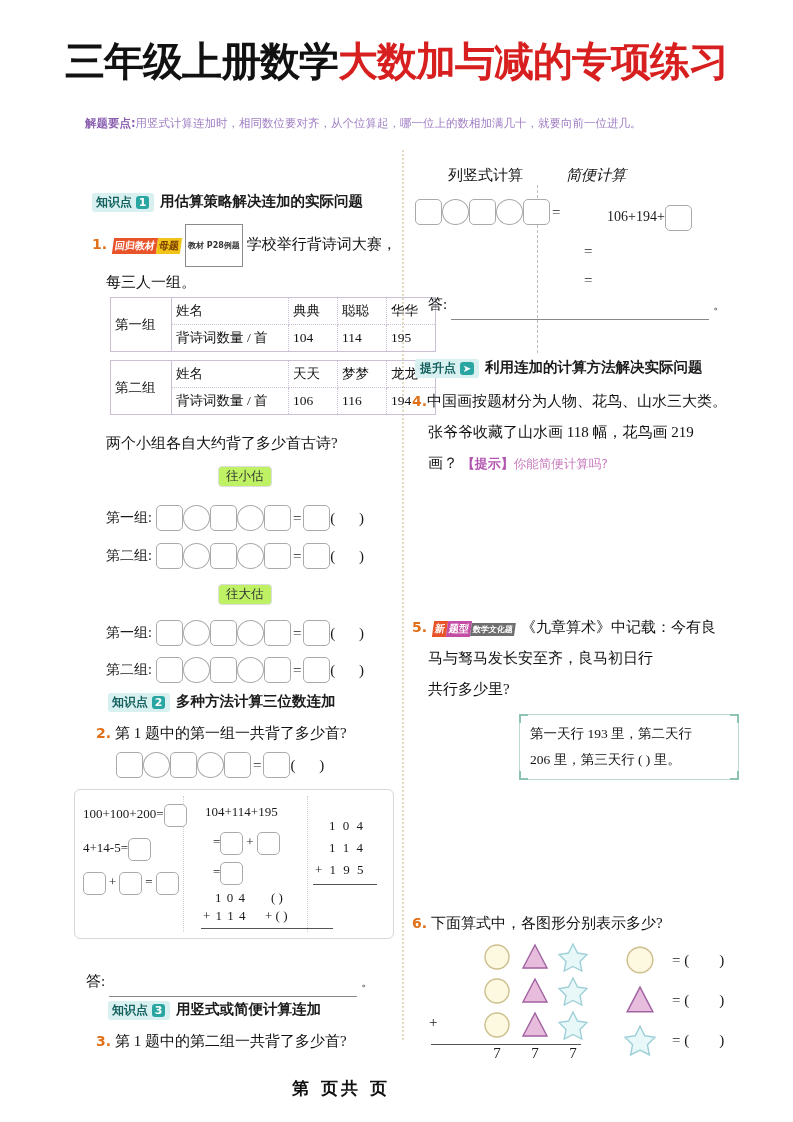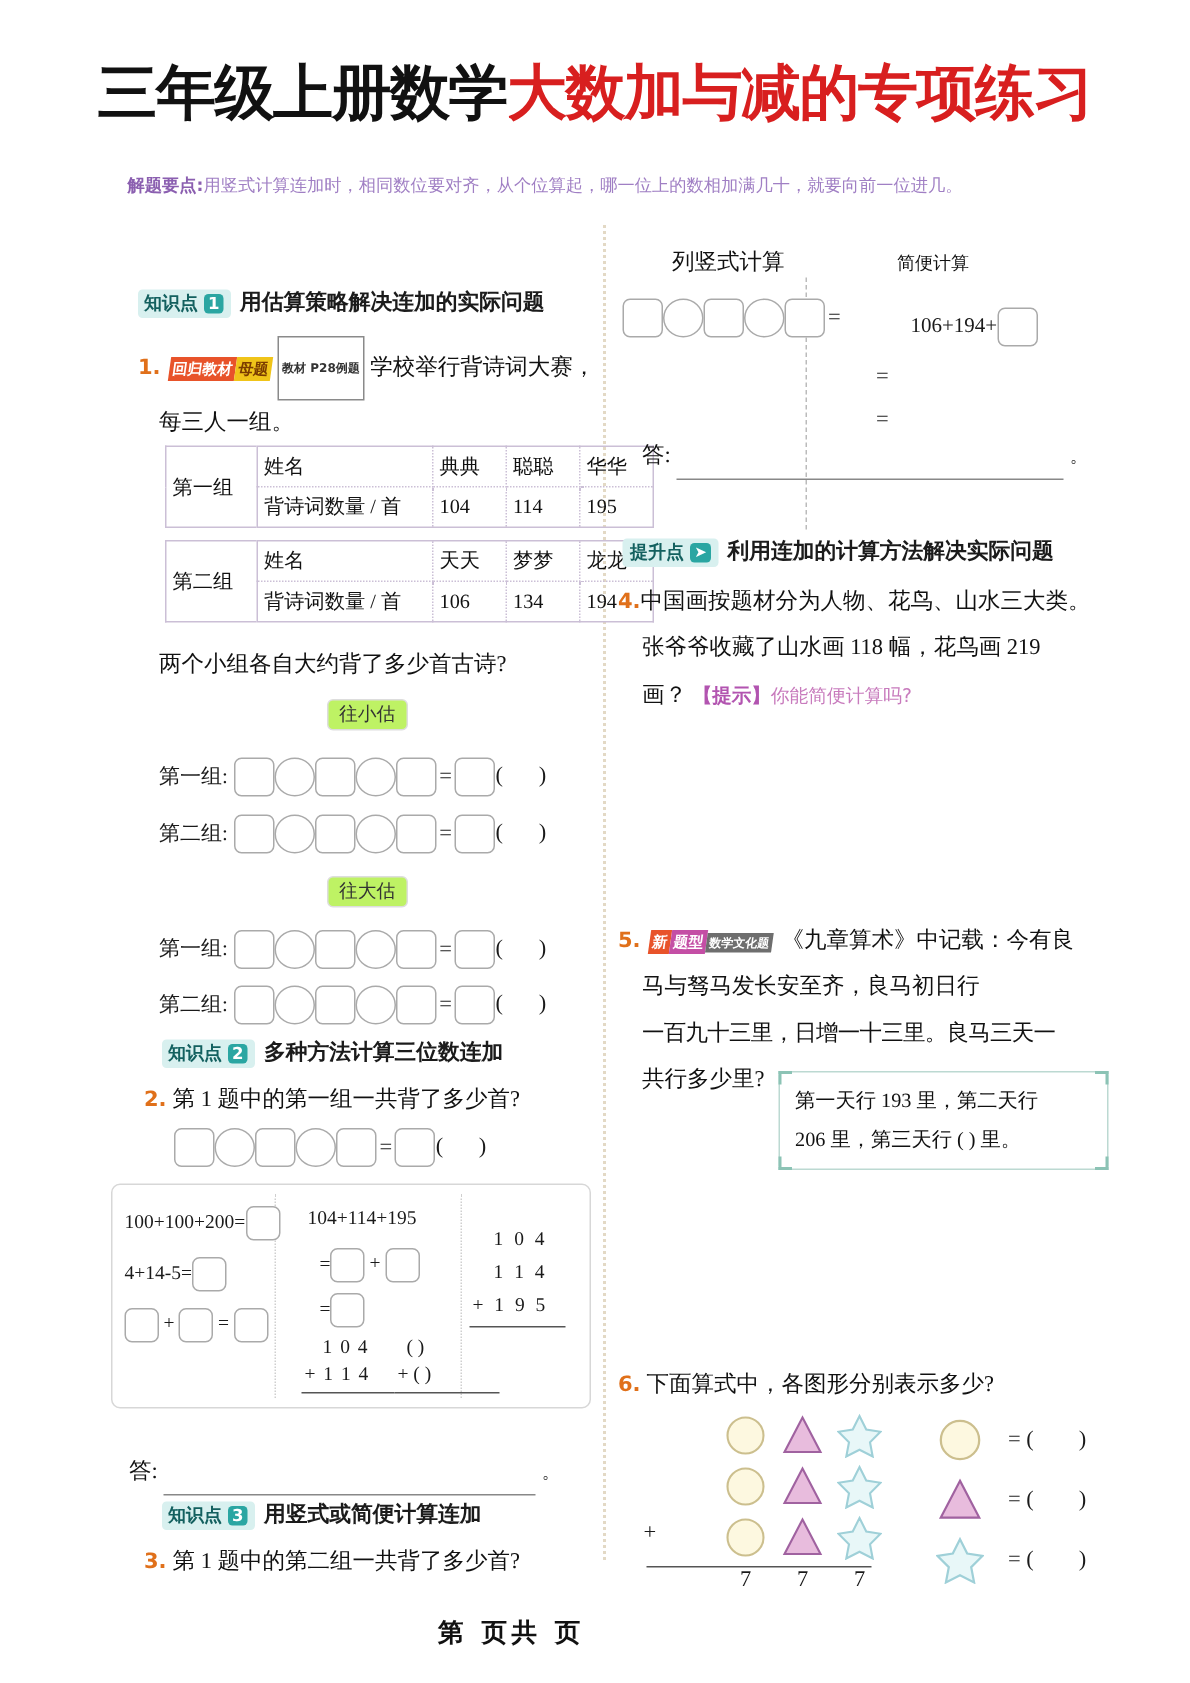--- a/index.html
+++ b/index.html
@@ -260,21 +260,21 @@
         <tr>
       <td class="grp" rowspan="2">第二组</td>
       <td class="lbl">姓名</td>
       <td class="v">天天</td>
       <td class="v">梦梦</td>
       <td class="v">龙龙</td>
     </tr>
     <tr>
       <td class="lbl">背诗词数量 / 首</td>
       <td class="v">106</td>
-      <td class="v">134</td>
+      <td class="v">116</td>
       <td class="v">194</td>
     </tr>
   </tbody>
     </table>
 
   <div class="abs qtext" style="left:106px;top:428px;">两个小组各自大约背了多少首古诗?</div>
 
   <div class="abs" style="left:218px;top:466px;">
     <span class="estlabel">往小估</span>
   </div>
@@ -366,21 +366,21 @@
         <span class="num">3</span>
     </span><span class="txt">用竖式或简便计算连加</span>
   </div>
 
   <div class="abs nw" style="left:96px;top:1026px;">
     <span class="qnum">3.</span>
     <span class="qtext">第 1 题中的第二组一共背了多少首?</span>
   </div>
 
   <div class="abs qtext" style="left:448px;top:160px;font-size:15px;">列竖式计算</div>
-  <div class="abs qtext" style="left:598px;top:160px;font-size:12px;">简便计算</div>
+  <div class="abs qtext" style="left:566px;top:160px;font-size:15px;font-style:italic;">简便计算</div>
 
   <div class="abs" style="left:537px;top:185px;height:168px;border-left:1px dashed #bbb;"></div>
 
   <div class="abs nw" style="left:415px;top:199px;">
     <span class="bx"></span><span class="cir"></span><span class="bx"></span><span class="cir"></span><span class="bx"></span><span class="eqs">=</span>
   </div>
 
   <div class="abs nw mono" style="left:607px;top:205px;font-size:14px;">
     <span>106+194+</span><span class="bx"></span>
   </div>
@@ -415,21 +415,20 @@
     <div class="nw">
       <span class="qnum">5.</span>
       <span class="stamp">
           <span class="n1">新</span>
           <span class="n2">题型</span>
           <span class="n3">数学文化题</span>
         </span>
       <span class="qtext">《九章算术》中记载：今有良</span>
     </div>
     <div class="qtext nw" style="margin-left:16px;">马与驽马发长安至齐，良马初日行</div>
-    <div class="qtext nw" style="margin-left:16px;letter-spacing:-0.5px;">一百九十三里，日增一十三里。良马三天一</div>
     <div class="qtext nw" style="margin-left:16px;">共行多少里?</div>
   </div>
 
   <div class="quotebox" style="left:519px;top:714px;width:198px;">
     <span class="corner c-tl"></span>
     <span class="corner c-tr"></span>
     <span class="corner c-bl"></span>
     <span class="corner c-br"></span>
     <div class="nw">第一天行 193 里，第二天行</div>
     <div class="nw">206 里，第三天行 (        ) 里。</div>

